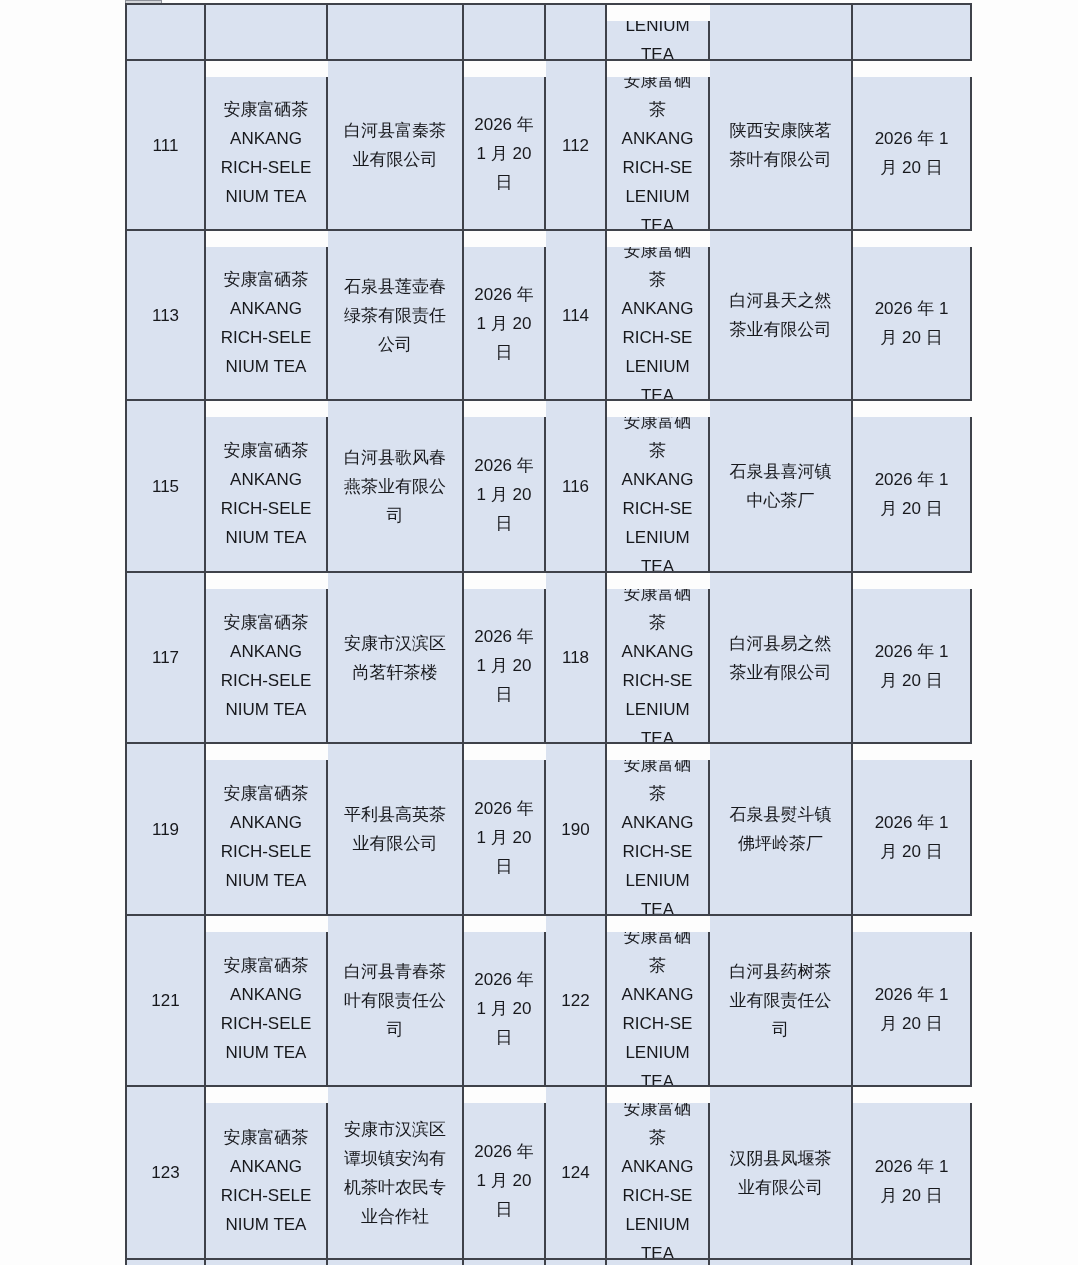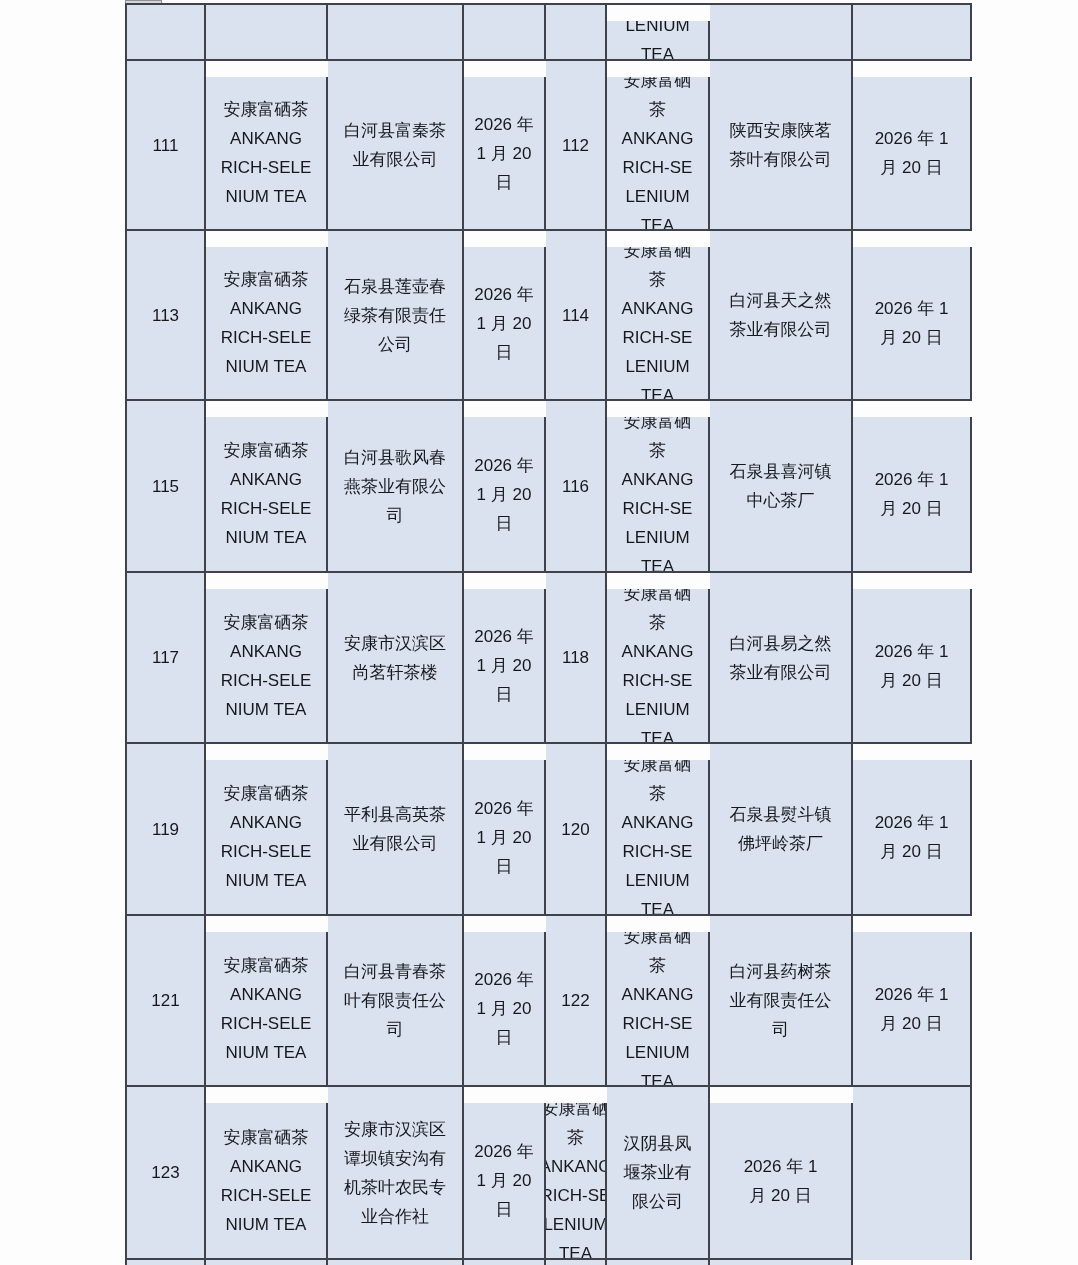--- a/index.html
+++ b/index.html
@@ -141,21 +141,21 @@
 
   <div class="cell">119</div>
   <div class="cell lines">安康富硒茶
 ANKANG
 RICH-SELE
 NIUM TEA</div>
   <div class="cell co">平利县高英茶业有限公司</div>
   <div class="cell lines">2026 年
 1 月 20
 日</div>
-  <div class="cell">120</div>
+  <div class="cell">190</div>
   <div class="cell lines">安康富硒
 茶
 ANKANG
 RICH-SE
 LENIUM
 TEA</div>
   <div class="cell co2">石泉县熨斗镇佛坪岭茶厂</div>
   <div class="cell lines">2026 年 1
 月 20 日</div>
 
@@ -181,20 +181,21 @@
 
   <div class="cell">123</div>
   <div class="cell lines">安康富硒茶
 ANKANG
 RICH-SELE
 NIUM TEA</div>
   <div class="cell co">安康市汉滨区谭坝镇安沟有机茶叶农民专业合作社</div>
   <div class="cell lines">2026 年
 1 月 20
 日</div>
+  <div class="cell">124</div>
   <div class="cell lines">安康富硒
 茶
 ANKANG
 RICH-SE
 LENIUM
 TEA</div>
   <div class="cell co2">汉阴县凤堰茶业有限公司</div>
   <div class="cell lines">2026 年 1
 月 20 日</div>
 

